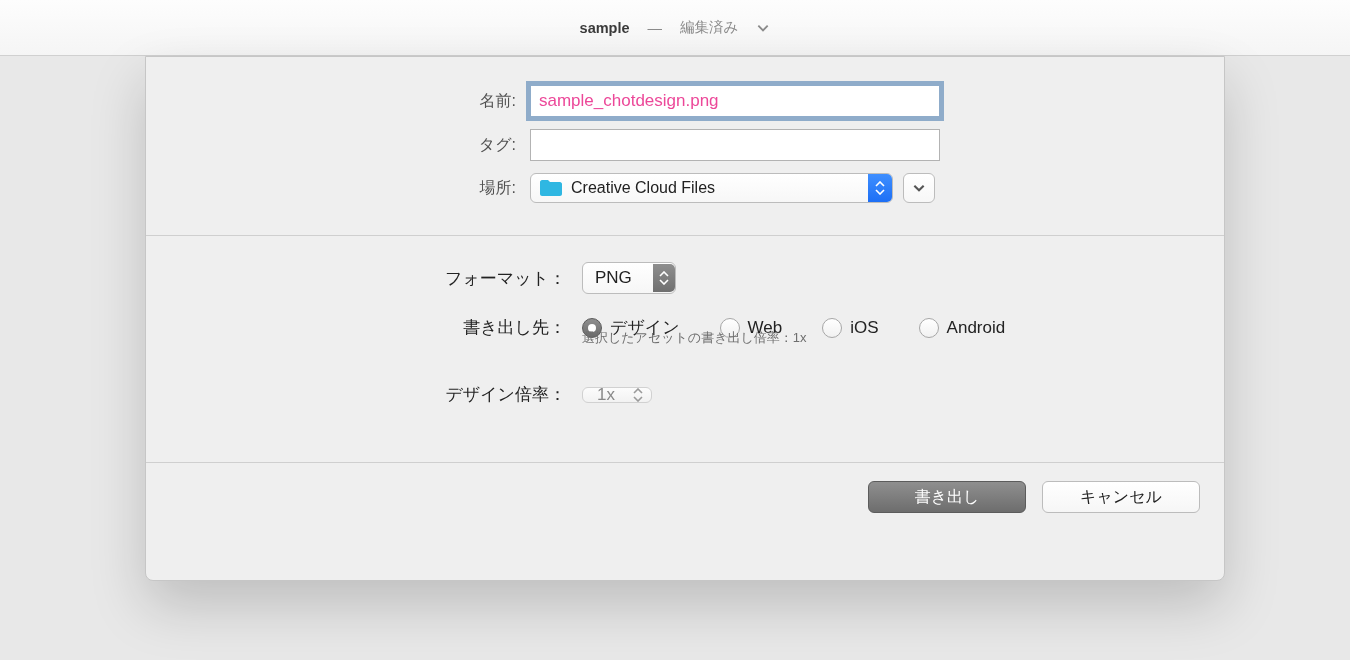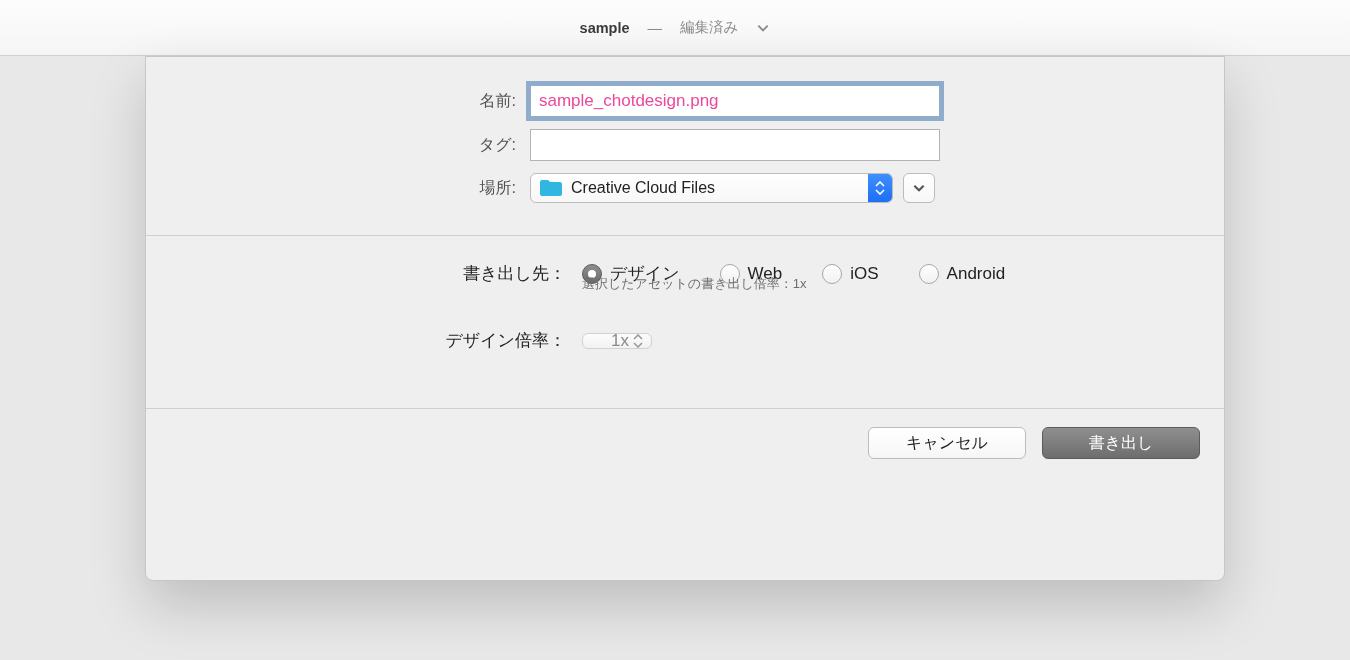--- a/index.html
+++ b/index.html
@@ -150,21 +150,21 @@
       grid-column: 2;
       font-size: 13px; color: #6e6e6e; margin-top: -16px; margin-bottom: 14px;
     }
 
     .multiplier {
       display: flex; align-items: center;
       height: 16px;
       background: linear-gradient(#fcfcfc,#f2f2f2);
       border: 1px solid #d1d1d1;
       border-radius: 6px;
-      padding: 0 8px 0 28px;
+      padding: 0 8px 0 14px;
       width: 70px;
       color: #8a8a8a;
       font-size: 17px;
     }
     .multiplier .lbl { flex: 1; }
 
     .btn {
       height: 32px; min-width: 158px;
       border-radius: 6px;
       border: 1px solid #bcbcbc;
@@ -231,20 +231,36 @@
               <path d="M2 4l4 4 4-4" fill="none" stroke="#555" stroke-width="1.8"></path>
             </svg>
         </div>
       </div>
     </div>
 
   </div>
 
   <div class="section-mid">
 
+    <div class="mid-row">
+      <div class="label">フォーマット：</div>
+      <div class="format-select">
+        <span class="lbl">PNG</span>
+        <span class="stepper-grey">
+          <span class="updown">
+            <svg viewBox="0 0 10 7">
+                <path d="M1 5l4-4 4 4" fill="none" stroke="#fff" stroke-width="1.6"></path>
+              </svg>
+            <svg viewBox="0 0 10 7">
+                <path d="M1 2l4 4 4-4" fill="none" stroke="#fff" stroke-width="1.6"></path>
+              </svg>
+          </span>
+        </span>
+      </div>
+    </div>
 
     <div class="mid-row" style="margin-bottom:6px">
       <div class="label">書き出し先：</div>
       <div class="radio-row">
         <label class="radio sel">
           <span class="circ"></span>
           <span>デザイン</span>
         </label>
         <label class="radio">
           <span class="circ"></span>
@@ -277,17 +293,17 @@
           <svg viewBox="0 0 10 7">
               <path d="M1 2l4 4 4-4" fill="none" stroke="#9a9a9a" stroke-width="1.6"></path>
             </svg>
         </span>
       </div>
     </div>
 
   </div>
 
   <div class="section-bottom">
+    <div class="btn primary">書き出し</div>
     <div class="btn default">キャンセル</div>
-    <div class="btn primary">書き出し</div>
   </div>
 
 </div>
 
 </body></html>

